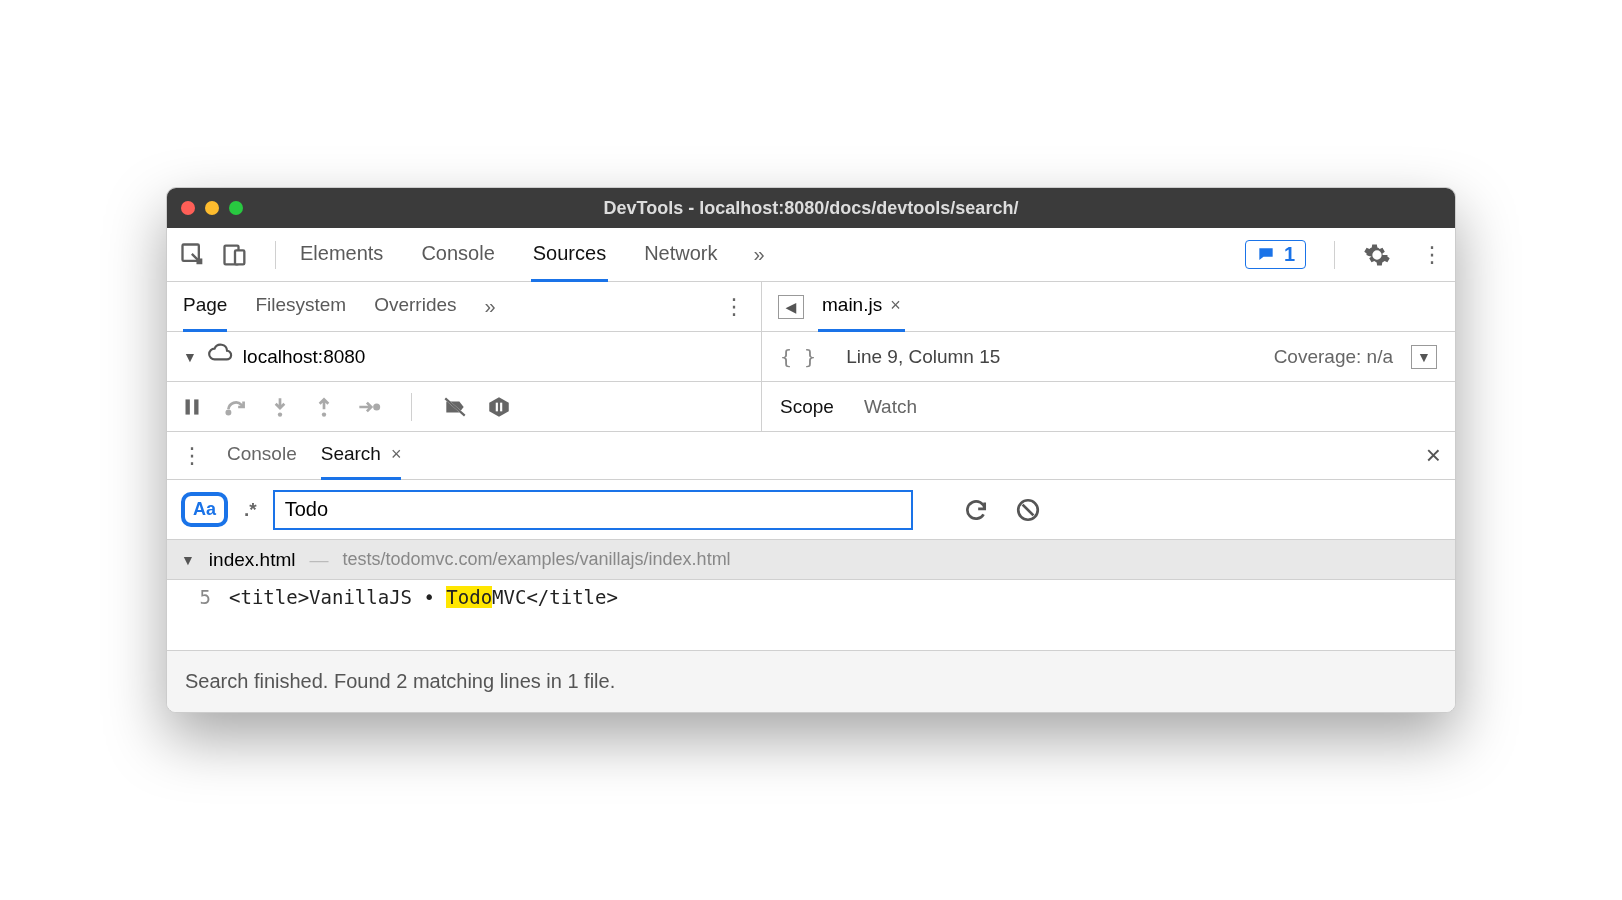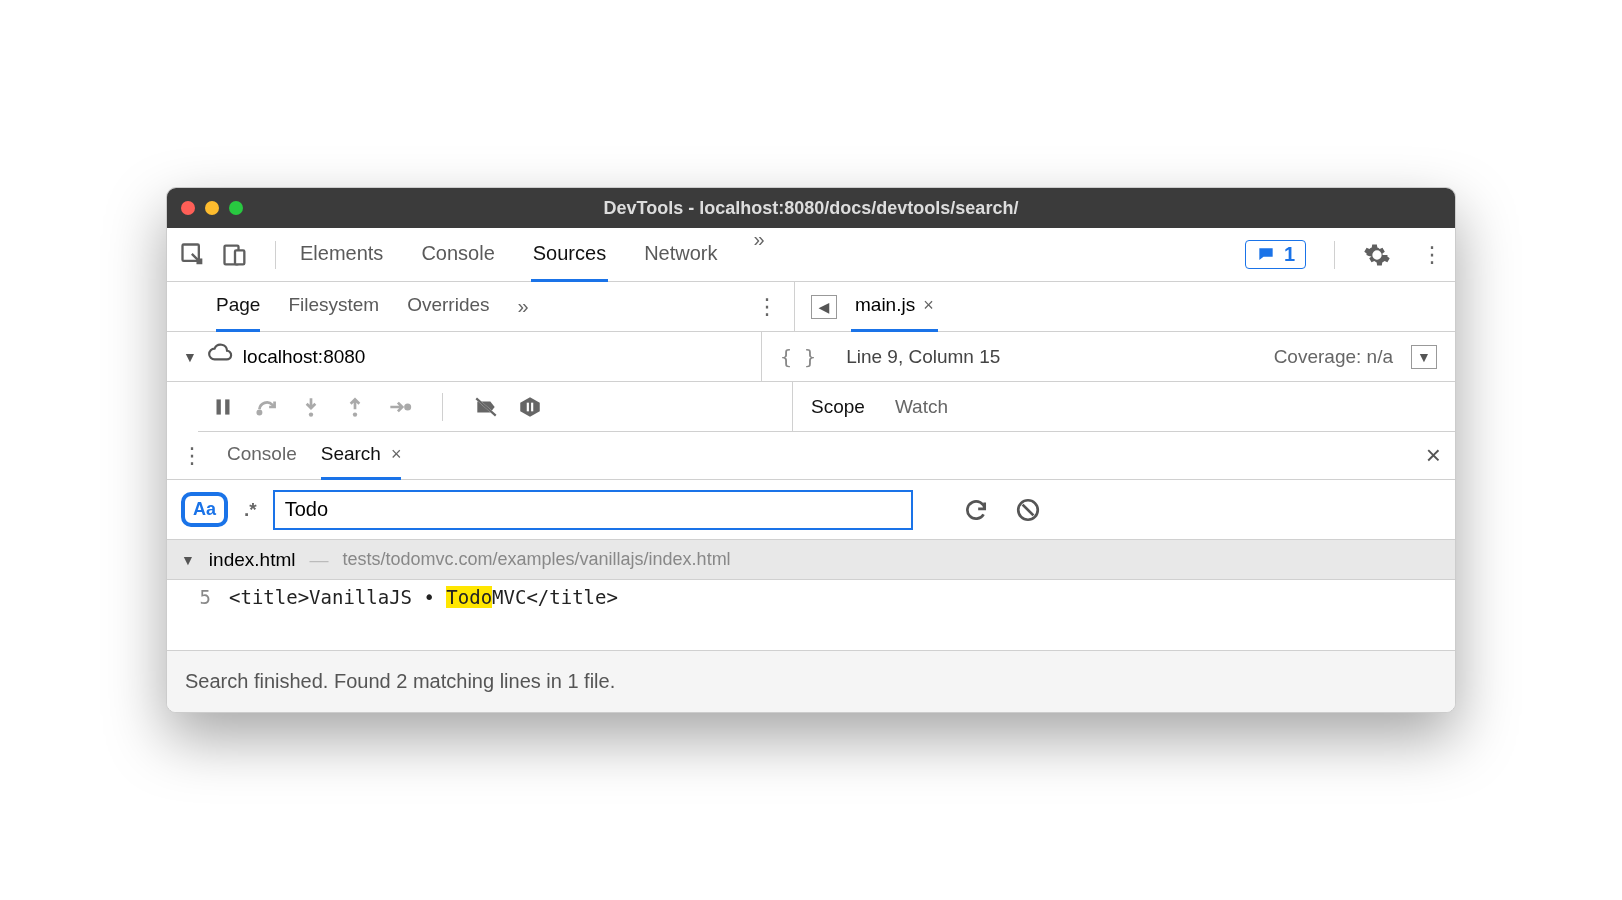--- a/index.html
+++ b/index.html
@@ -45,39 +45,39 @@
   display: flex;
   align-items: center;
   height: 54px;
   border-bottom: 1px solid #d0d0d0;
   padding: 0 12px;
   font-size: 20px;
   color: #555;
 }
 .tool-icon { width: 28px; height: 28px; display: flex; align-items: center; justify-content: center; margin-right: 14px; color: #5f5f5f; cursor: pointer; }
 .tool-sep { width: 1px; height: 28px; background: #d0d0d0; margin: 0 12px; }
-.main-tabs { display: flex; gap: 34px; margin-left: 10px; flex: 1; }
+.main-tabs { display: flex; gap: 34px; margin-left: 10px; align-items: center; flex: 1; }
 .main-tab { color: #5a5a5a; cursor: pointer; padding: 0 2px; height: 54px; display: flex; align-items: center; border-bottom: 3px solid transparent; }
 .main-tab.active { color: #111; border-bottom-color: #1a73e8; font-weight: 500; }
 .badge-box { display: flex; align-items: center; gap: 8px; border: 1px solid #1a73e8; border-radius: 4px; padding: 2px 10px; color: #1a73e8; font-weight: 600; cursor: pointer; }
 .badge-box svg { width: 20px; height: 20px; }
 .toolbar-right { display: flex; align-items: center; gap: 16px; margin-left: 16px; }
-.subbar { display: flex; height: 50px; border-bottom: 1px solid #d0d0d0; padding-left: 33px; }
+.subbar { display: flex; height: 50px; border-bottom: 1px solid #d0d0d0; }
 .subbar-left { display: flex; align-items: center; padding: 0 16px; gap: 28px; width: 595px; border-right: 1px solid #d0d0d0; }
 .subbar-tab { color: #5a5a5a; cursor: pointer; height: 50px; display: flex; align-items: center; border-bottom: 3px solid transparent; font-size: 19px; }
 .subbar-tab.active { color: #111; border-bottom-color: #1a73e8; }
 .subbar-right { display: flex; align-items: center; padding: 0 16px; gap: 14px; font-size: 19px; flex: 1; }
 .file-tab { display: flex; align-items: center; gap: 8px; border-bottom: 3px solid #1a73e8; height: 50px; padding: 0 4px; font-weight: 500; cursor: pointer; }
 .close-x { font-size: 18px; color: #666; cursor: pointer; }
 .row3 { display: flex; height: 50px; border-bottom: 1px solid #d0d0d0; }
 .row3-left { display: flex; align-items: center; width: 595px; padding: 0 16px; gap: 10px; font-size: 19px; border-right: 1px solid #d0d0d0; }
 .row3-right { display: flex; align-items: center; padding: 0 18px; gap: 18px; font-size: 19px; color: #444; flex: 1; }
 .tree-arrow { font-size: 14px; color: #555; cursor: pointer; }
 .cloud-icon svg { width: 26px; height: 26px; }
-.row4 { display: flex; height: 50px; border-bottom: 1px solid #d0d0d0; margin-left: 31px; }
+.row4 { display: flex; height: 50px; border-bottom: 1px solid #d0d0d0; }
 .row4-left { display: flex; align-items: center; width: 595px; padding: 0 12px; gap: 18px; border-right: 1px solid #d0d0d0; }
 .dbg-icon { width: 26px; height: 26px; color: #888; display: flex; align-items: center; justify-content: center; cursor: pointer; }
 .row4-right { display: flex; align-items: center; padding: 0 18px; gap: 30px; font-size: 19px; }
 .row4-tab { color: #666; cursor: pointer; }
 .row4-tab.active { color: #111; }
 .drawer-tabbar { display: flex; align-items: center; height: 48px; border-bottom: 1px solid #d0d0d0; padding: 0 14px; gap: 24px; font-size: 19px; }
 .drawer-tab { color: #666; cursor: pointer; height: 48px; display: flex; align-items: center; border-bottom: 3px solid transparent; }
 .drawer-tab.active { color: #111; border-bottom-color: #1a73e8; }
 .drawer-close { margin-left: auto; font-size: 26px; color: #555; cursor: pointer; font-weight: 300; }
 .search-row { display: flex; align-items: center; height: 60px; padding: 0 14px; gap: 10px; border-bottom: 1px solid #d0d0d0; }

